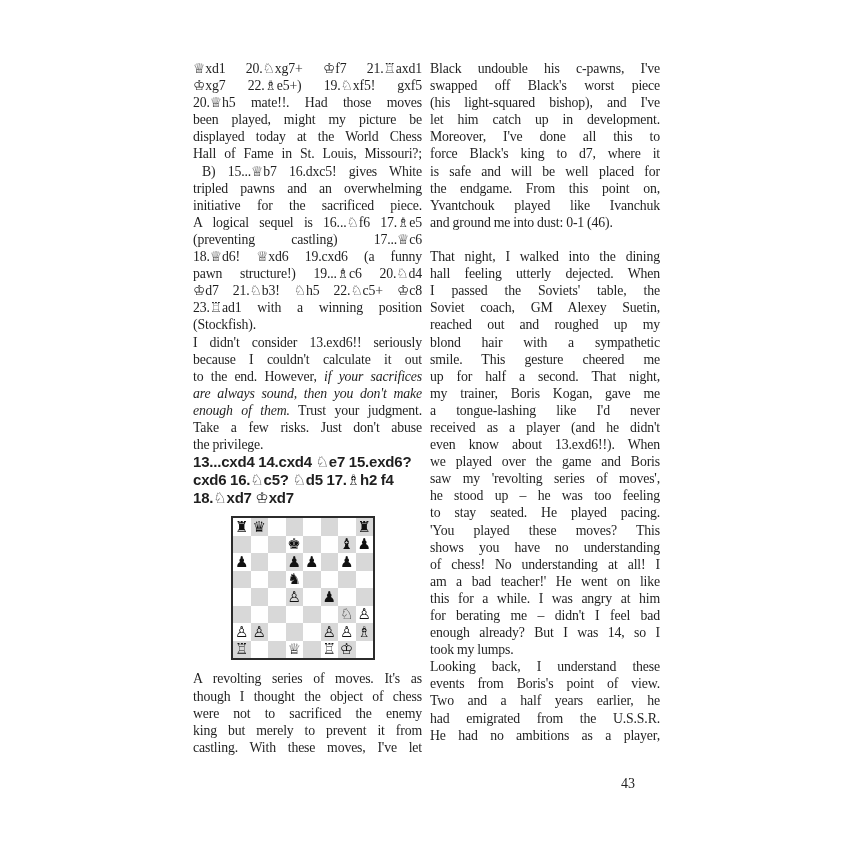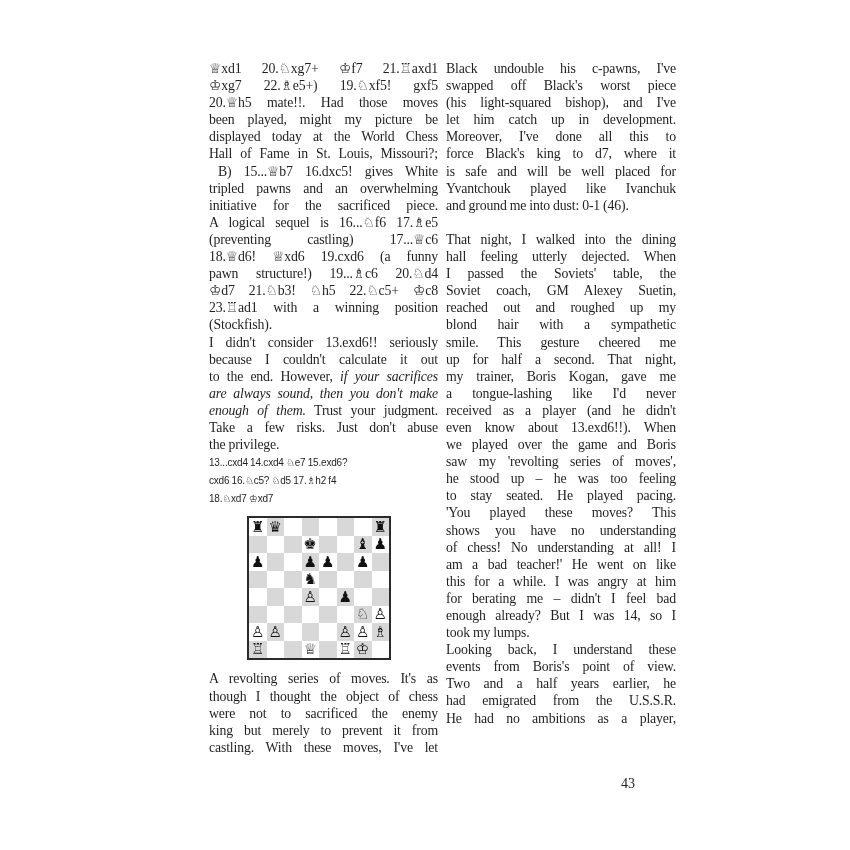--- a/index.html
+++ b/index.html
@@ -10,32 +10,32 @@
     -webkit-font-smoothing:antialiased;
   }
   .page{position:relative;width:850px;height:850px;background:#fff;overflow:hidden;}
   .running-head{
     position:absolute;top:26px;right:200px;
     font-style:italic;font-size:13.2px;color:#222;
   }
   .col{
     position:absolute;top:60px;
     font-size:13.8px;line-height:17.1px;
-    letter-spacing:-0.15px;word-spacing:-0.3px;margin-left:16px;
+    letter-spacing:-0.15px;word-spacing:-0.3px;
   }
   .col-left{left:193px;width:229px;}
   .col-right{left:430px;width:230px;}
   .line{min-height:17.1px;text-align:justify;text-align-last:justify;}
   .line.end{text-align-last:left;}
   .line.indent{text-indent:9px;}
   .gap{height:17.1px;}
   span.i{font-style:italic;}
   span.m{
     font-family:"Liberation Sans","DejaVu Sans",sans-serif;
-    font-weight:normal;font-size:10px;letter-spacing:-0.2px;
+    font-weight:bold;font-size:15px;letter-spacing:-0.2px;
   }
   .board-wrap{margin:9px 0 10px 38px;width:144px;}
   .board{
     display:grid;
     grid-template-columns:repeat(8,17.5px);
     grid-auto-rows:17.5px;
     border:2px solid #2b2b2b;
     width:140px;background:#fff;
   }
   .sq{
@@ -203,20 +203,21 @@
       <div class="line"><span>castling. With these moves, I've let</span></div>
     </div>
   <div class="col col-right">
       <div class="line"><span>Black undouble his c-pawns, I've</span></div>
       <div class="line"><span>swapped off Black's worst piece</span></div>
       <div class="line"><span>(his light-squared bishop), and I've</span></div>
       <div class="line"><span>let him catch up in development.</span></div>
       <div class="line"><span>Moreover, I've done all this to</span></div>
       <div class="line"><span>force Black's king to d7, where it</span></div>
       <div class="line"><span>is safe and will be well placed for</span></div>
+      <div class="line"><span>the endgame. From this point on,</span></div>
       <div class="line"><span>Yvantchouk played like Ivanchuk</span></div>
       <div class="line end"><span>and ground me into dust: 0-1 (46).</span></div>
       <div class="gap"></div>
       <div class="line"><span>That night, I walked into the dining</span></div>
       <div class="line"><span>hall feeling utterly dejected. When</span></div>
       <div class="line"><span>I passed the Soviets' table, the</span></div>
       <div class="line"><span>Soviet coach, GM Alexey Suetin,</span></div>
       <div class="line"><span>reached out and roughed up my</span></div>
       <div class="line"><span>blond hair with a sympathetic</span></div>
       <div class="line"><span>smile. This gesture cheered me</span></div>

